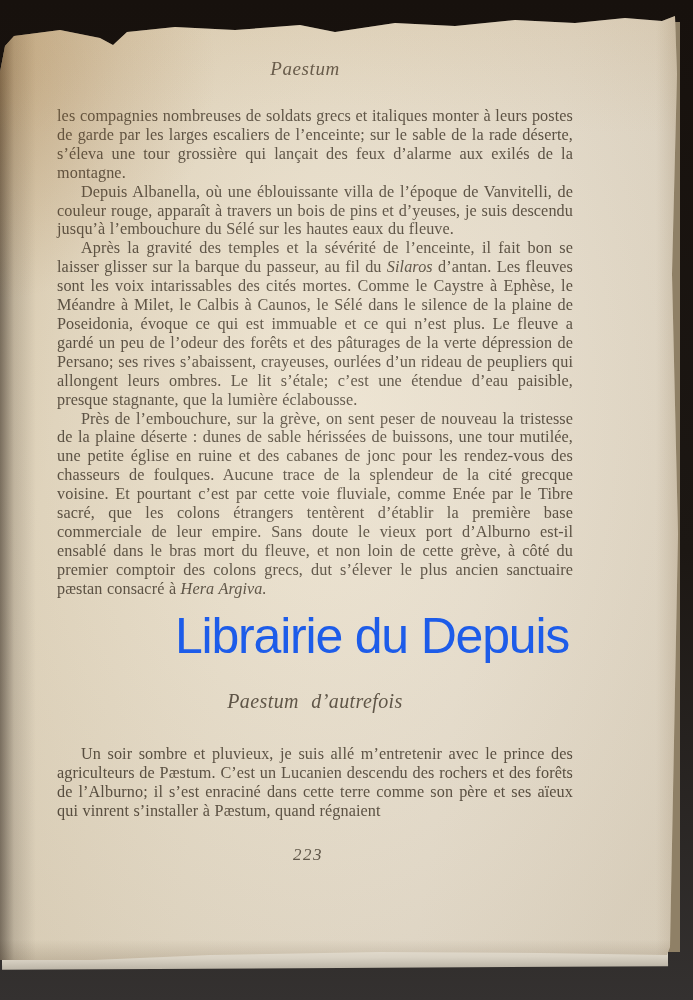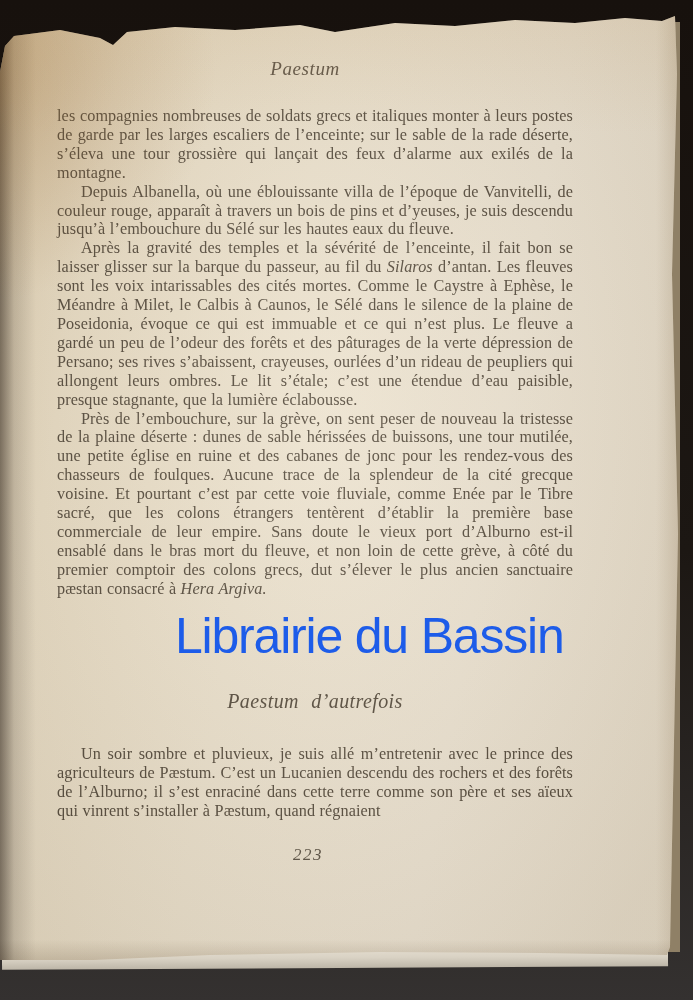--- a/index.html
+++ b/index.html
@@ -142,13 +142,13 @@
 
   <h2 class="section-heading">Paestum d’autrefois</h2>
 
   <div class="text-block" id="text-block-2">
       <p class="para indent"><span>Un soir sombre et pluvieux, je suis allé m’entretenir avec le prince des agriculteurs de Pæstum. C’est un Lucanien descendu des rochers et des forêts de l’Alburno; il s’est enraciné dans cette terre comme son père et ses aïeux qui vinrent s’installer à Pæstum, quand régnaient</span></p>
     </div>
 
   <div class="page-number">223</div>
 </div>
 
-<div class="watermark" style="color: rgb(29, 92, 233);">Librairie du Bassin</div>
+<div class="watermark" style="color: rgb(29, 92, 233);">Librairie du Depuis</div>
 
 </body></html>

